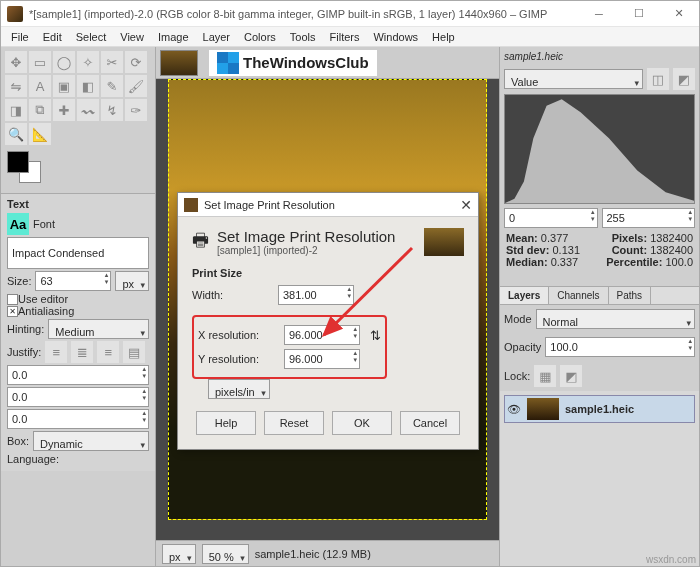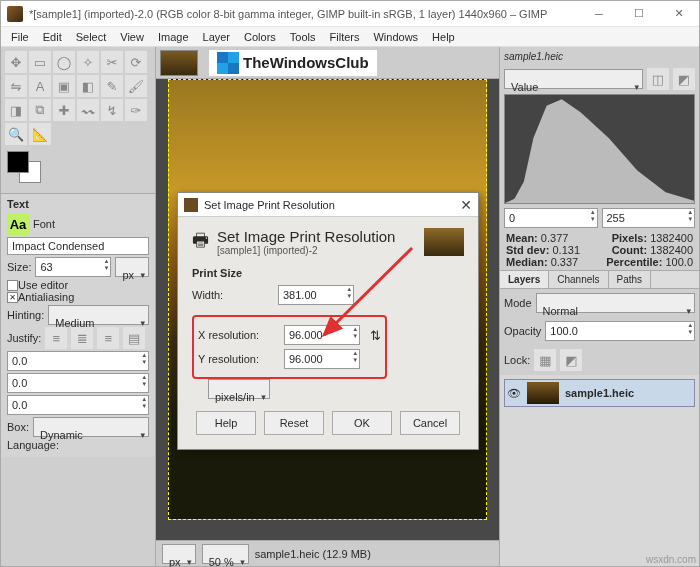--- a/index.html
+++ b/index.html
@@ -16,42 +16,42 @@
 .left{width:155px;background:#cfcfcf;display:flex;flex-direction:column;border-right:1px solid #aaa}
 .tools{padding:4px;display:flex;flex-wrap:wrap;gap:2px}
 .tool{width:22px;height:22px;background:#e2e2e2;display:flex;align-items:center;justify-content:center;color:#888;font-size:13px}
 .swatches{padding:6px;position:relative;height:44px}
 .sw{position:absolute;width:22px;height:22px;border:1px solid #888}
 .sw1{background:#000;top:2px;left:6px;z-index:1}
 .sw2{background:#fff;top:12px;left:18px}
 .panel{border-top:1px solid #aaa;padding:4px 6px;background:#d4d4d4}
 .panel .hdr{font-weight:bold;margin-bottom:3px}
 .row{display:flex;align-items:center;gap:4px;margin:2px 0}
-.field{background:#fff;border:1px solid #999;height:18px;padding:0 4px;display:flex;align-items:center;flex:1}
-.sel{background:#eee;border:1px solid #999;height:20px;padding:16px 14px 0 6px;display:flex;align-items:center;position:relative}
+.field{background:#fff;border:1px solid #999;height:32px;padding:0 4px;display:flex;align-items:center;flex:1}
+.sel{background:#eee;border:1px solid #999;height:20px;padding:16px 14px 0 6px;display:flex;align-items:flex-end;position:relative}
 .sel:after{content:"▾";position:absolute;right:3px;font-size:9px;color:#444}
 .spin{background:#fff;border:1px solid #999;height:20px;padding:0 14px 0 4px;display:flex;align-items:center;position:relative}
 .spin:after{content:"▴\A▾";white-space:pre;position:absolute;right:2px;top:-1px;font-size:7px;line-height:7px;color:#555}
 .chk{display:flex;align-items:center;gap:0}
 .chk .b{width:11px;height:11px;border:1px solid#888;background:#fff;display:flex;align-items:center;justify-content:center;font-size:8px}
 .mid{flex:1;display:flex;flex-direction:column;background:#555}
 .thumbbar{height:32px;background:#ccc;display:flex;align-items:center;padding:0 4px;border-bottom:1px solid #aaa}
 .thumb{width:38px;height:26px;background:linear-gradient(#7a5a20,#3a2a10);border:1px solid #888}
 .logo{margin-left:10px;display:flex;align-items:center;gap:4px;background:#fff;padding:2px 8px;border:1px solid #ccc}
 .logo .sq{width:22px;height:22px;background:conic-gradient(#22a0e8 0 90deg,#1978c4 90deg 180deg,#22a0e8 180deg 270deg,#1978c4 270deg)}
 .logo span{font-size:15px;font-weight:600;color:#222}
 .canvas{flex:1;position:relative;background:#484848}
 .img{position:absolute;left:12px;top:0;right:12px;bottom:20px;background:linear-gradient(180deg,#9a7820 0%,#c89828 25%,#8a5a18 40%,#3a2a10 60%,#1a1a0a 80%);border:1px dashed #ff0}
 .right{width:200px;background:#cfcfcf;border-left:1px solid #aaa;display:flex;flex-direction:column}
 .rtop{padding:4px;font-size:10px;font-style:italic}
 .hist{height:110px;background:#444;margin:2px 4px;position:relative;border:1px solid #888}
 .hist svg{width:100%;height:100%}
 .stats{padding:2px 6px;font-size:10px}
 .stats .srow{display:flex;justify-content:space-between}
-.tabs{display:flex;border-top:1px solid #aaa;border-bottom:1px solid #aaa;background:#ddd;margin-top:0}
+.tabs{display:flex;border-top:1px solid #aaa;border-bottom:1px solid #aaa;background:#ddd;margin-top:16px}
 .tab{padding:3px 8px;border-right:1px solid #aaa;font-size:10px}
 .tab.a{background:#e8e8e8;font-weight:bold}
 .layerlist{flex:1;background:#d8d8d8;padding:4px}
 .litem{display:flex;align-items:center;gap:6px;padding:2px;background:#c8d8e8;border:1px solid #88a}
 .litem .lt{width:32px;height:22px;background:linear-gradient(#7a5a20,#2a1a08)}
 .status{height:26px;background:#ccc;border-top:1px solid #aaa;display:flex;align-items:center;padding:0 6px;gap:6px}
 
 .dlg{position:absolute;left:177px;top:192px;width:302px;background:#eae8e4;border:1px solid #888;box-shadow:2px 2px 8px rgba(0,0,0,.3);z-index:10}
 .dtb{height:24px;display:flex;align-items:center;background:#fff;border-bottom:1px solid #ccc;padding:0 6px}
 .dtb .ti{width:14px;height:14px;background:#6a4a20;margin-right:6px}
@@ -123,21 +123,21 @@
         <div class="tool">🔍</div>
         <div class="tool">📐</div>
       </div>
       <div class="swatches">
         <div class="sw sw1"></div>
         <div class="sw sw2"></div>
       </div>
       <div class="panel">
         <div class="hdr">Text</div>
         <div class="row">
-          <div class="tool" style="background:#bef264;color:#000;font-weight:bold">Aa</div>
+          <div class="tool" style="background:#5eead4;color:#000;font-weight:bold">Aa</div>
           <div>Font</div>
         </div>
         <div class="field">
             <span>Impact Condensed</span>
           </div>
         <div class="row">
           <span>Size:</span>
           <div class="spin" style="flex:1">
               <span>63</span>
             </div>

